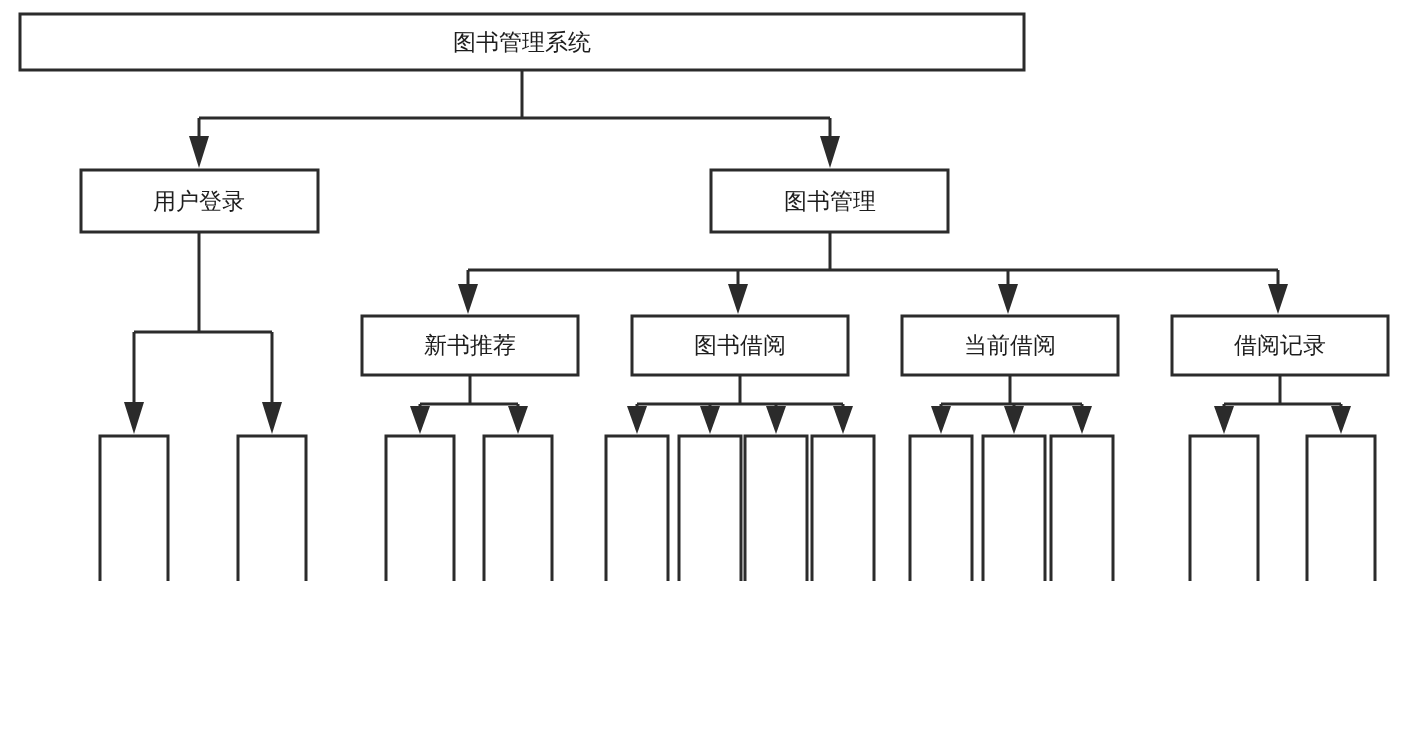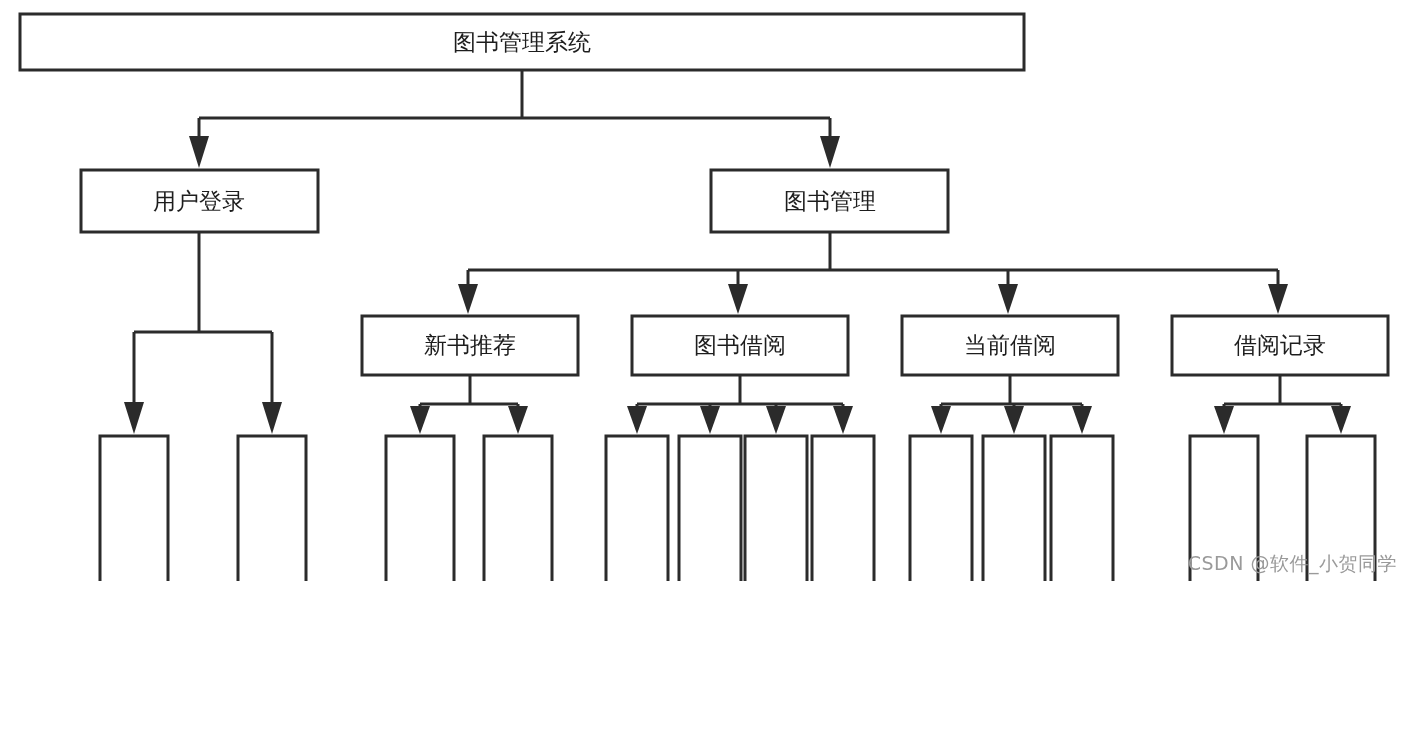--- a/index.html
+++ b/index.html
@@ -194,14 +194,13 @@
   <div class="vert-label" style="left:606px;top:436px;width:62px;height:299px;">查询图书</div>
   <div class="vert-label" style="left:679px;top:436px;width:62px;height:299px;">新增图书（管理员）</div>
   <div class="vert-label" style="left:745px;top:436px;width:62px;height:299px;">编辑图书（管理员）</div>
   <div class="vert-label" style="left:812px;top:436px;width:62px;height:299px;">借阅图书</div>
   <div class="vert-label" style="left:910px;top:436px;width:62px;height:299px;">查询图书</div>
   <div class="vert-label" style="left:983px;top:436px;width:62px;height:299px;">归还图书</div>
   <div class="vert-label" style="left:1051px;top:436px;width:62px;height:299px;">确认归还（管理员）</div>
   <div class="vert-label" style="left:1190px;top:436px;width:68px;height:299px;">新增借阅记录</div>
   <div class="vert-label" style="left:1307px;top:436px;width:68px;height:299px;">查询借阅记录</div>
 
-  <div class="watermark">CSDN @软件_小贺同学</div>
 </div>
 
 </body></html>

